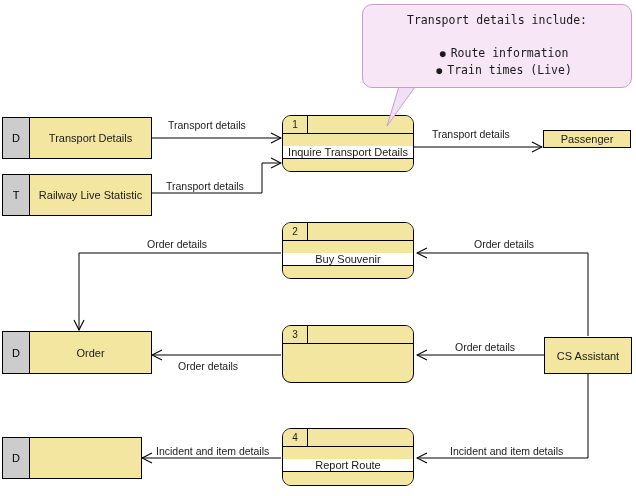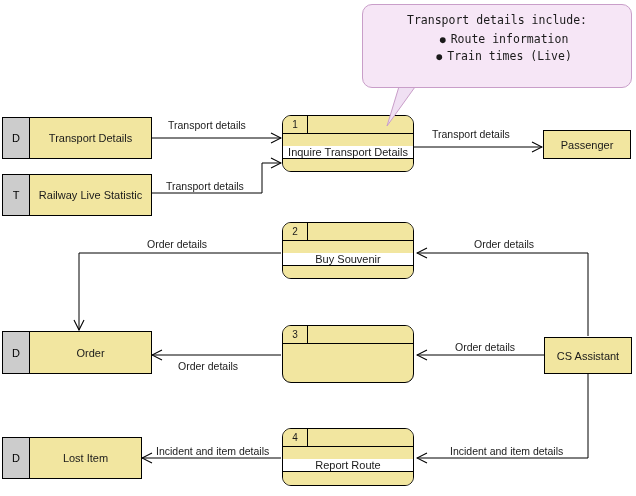--- a/index.html
+++ b/index.html
@@ -138,21 +138,21 @@
     padding: 7px 10px 8px 10px;
     font-family: "DejaVu Sans Mono", monospace;
     font-size: 11.5px;
     color: #1a1a1a;
     line-height: 17px;
     text-align: center;
   }
   .callout-title { white-space: nowrap; }
   .callout ul {
     list-style: none;
-    margin: 2px;
+    margin: 16px;
     padding: 0 0 0 14px;
   }
   .callout li { white-space: nowrap; }
   .callout li::before {
     content: "\25CF";
     font-size: 10px;
     padding-right: 5px;
   }
   .callout-tail {
     position: absolute;
@@ -215,24 +215,23 @@
     <div class="store-name">Railway Live Statistic</div>
   </div>
 
   <div class="store" style="left:2px; top:331px; width:150px; height:43px;">
     <div class="store-letter">D</div>
     <div class="store-name">Order</div>
   </div>
 
   <div class="store" style="left:2px; top:437px; width:140px; height:42px;">
     <div class="store-letter">D</div>
-    <div class="store-name">Lost Item</div>
-  </div>
-
-  <div class="entity" style="left:543px; top:130px; width:88px; height:29px;">Passenger</div>
+  </div>
+
+  <div class="entity" style="left:543px; top:130px; width:88px; height:18px;">Passenger</div>
 
   <div class="entity" style="left:544px; top:337px; width:88px; height:37px;">CS Assistant</div>
 
   <div class="process" style="left:282px; top:115px; width:132px; height:57px;">
     <div class="proc-head">
       <div class="proc-num">1</div>
       <div class="proc-headfill"></div>
     </div>
     <div class="proc-body">Inquire Transport Details</div>
     <div class="proc-foot"></div>

